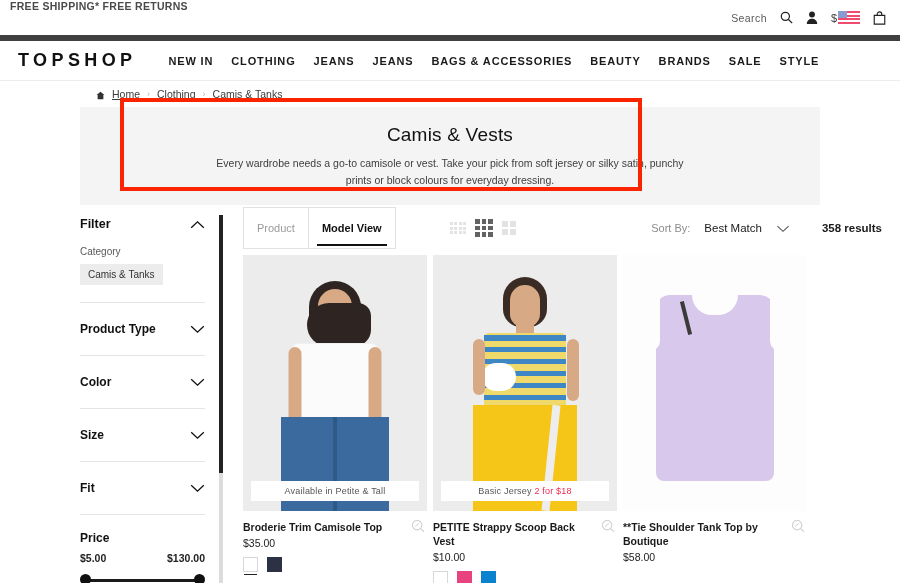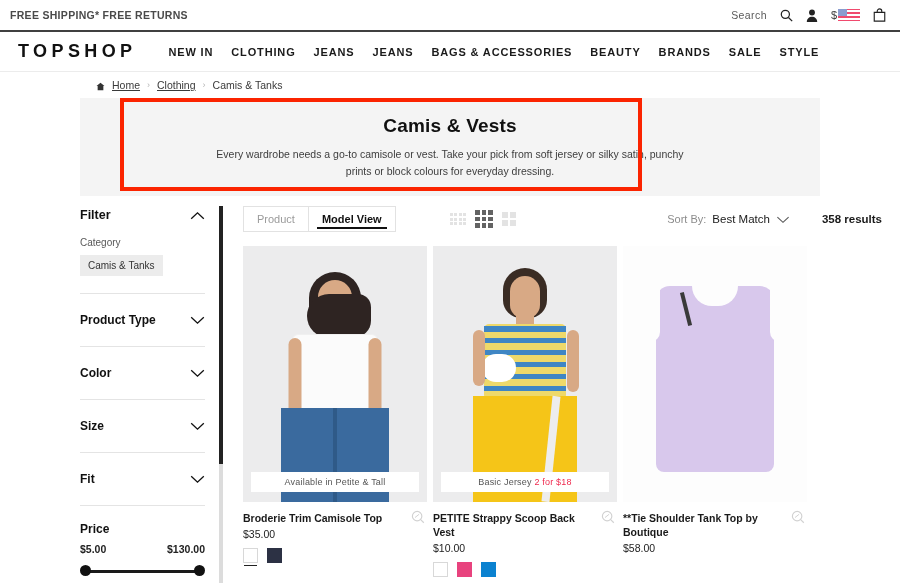--- a/index.html
+++ b/index.html
@@ -6,23 +6,23 @@
   html, body {
     width: 900px; height: 583px;
     background: #ffffff;
     font-family: "Liberation Sans", sans-serif;
     color: #1a1a1a;
     overflow: hidden;
   }
 
   
   .promo-bar {
-    height: 32px;
-    display: flex; align-items: center;
-    border-bottom: 2px solid #404040;
+    height: 41px;
+    display: flex; 
+    border-bottom: 6px solid #404040;
     padding: 0 14px 0 10px;
     position: relative;
   }
   .promo-text {
     font-size: 10.5px; font-weight: 700; letter-spacing: .3px;
     color: #4a4a4a;
   }
   .promo-right {
     margin-left: auto;
     display: flex; align-items: center; gap: 13px;
@@ -82,21 +82,21 @@
   }
   .hero-highlight {
     position: absolute;
     left: 120px; top: 98px;
     width: 522px; height: 93px;
     border: 4px solid #fb2400;
     pointer-events: none;
     z-index: 6;
   }
   .hero-title {
-    font-size: 19px; font-weight: 700; color: #111;
+    font-size: 19px; font-weight: 400; color: #111;
     letter-spacing: .2px; margin-bottom: 9px; text-align: center;
   }
   .hero-sub {
     font-size: 10.5px; color: #3d3d3d; line-height: 1.55;
     text-align: center; max-width: 470px;
   }
 
   
   .content {
     display: flex;
@@ -159,40 +159,40 @@
   
   .results {
     flex: 1;
     padding-left: 16px; padding-right: 18px;
     padding-top: 10px;
   }
   .toolbar {
     display: flex; align-items: center;
     height: 26px; margin-bottom: 14px;
   }
-  .viewtabs { display: flex; border: 1px solid #e2e2e2; height: 26px; }
+  .viewtabs { display: flex; border: 1px solid #e2e2e2; height: 42px; }
   .vtab {
     display: flex; align-items: center; justify-content: center;
     font-size: 11px; padding: 0 13px; cursor: pointer; position: relative;
     color: #9b9b9b;
   }
   .vtab.active { color: #111; font-weight: 700; border-left: 1px solid #e2e2e2; }
   .vtab.active::after {
     content: ""; position: absolute; left: 8px; right: 8px; bottom: 2px;
     height: 1.6px; background: #111;
   }
   .density { display: flex; align-items: center; gap: 9px; margin-left: 54px; }
   .dgrid { display: grid; gap: 1.5px; cursor: pointer; }
   .dgrid.d4 { grid-template-columns: repeat(4, 3px); grid-template-rows: repeat(3, 3px); }
   .dgrid.d4 i { background: #e3e3e3; display: block; }
   .dgrid.d3 { grid-template-columns: repeat(3, 4.5px); grid-template-rows: repeat(3, 4.5px); gap: 2px; }
   .dgrid.d3 i { background: #636363; display: block; }
   .dgrid.d2 { grid-template-columns: repeat(2, 6px); grid-template-rows: repeat(2, 6px); gap: 2px; }
   .dgrid.d2 i { background: #e3e3e3; display: block; }
-  .sortwrap { margin-left: auto; display: flex; align-items: center; gap: 6px; }
+  .sortwrap { margin-left: auto; display: flex; align-items: center; gap: 14px; }
   .sort-label { font-size: 11px; color: #8c8c8c; }
   .sort-value { font-size: 11.5px; color: #1a1a1a; cursor: pointer; }
   .results-count { font-size: 11.5px; font-weight: 700; color: #1a1a1a; margin-left: 32px; }
 
   
   .grid { display: flex; gap: 6px; }
   .card { width: 184px; position: relative; }
   .card-img {
     width: 184px; height: 256px;
     position: relative; overflow: hidden;

